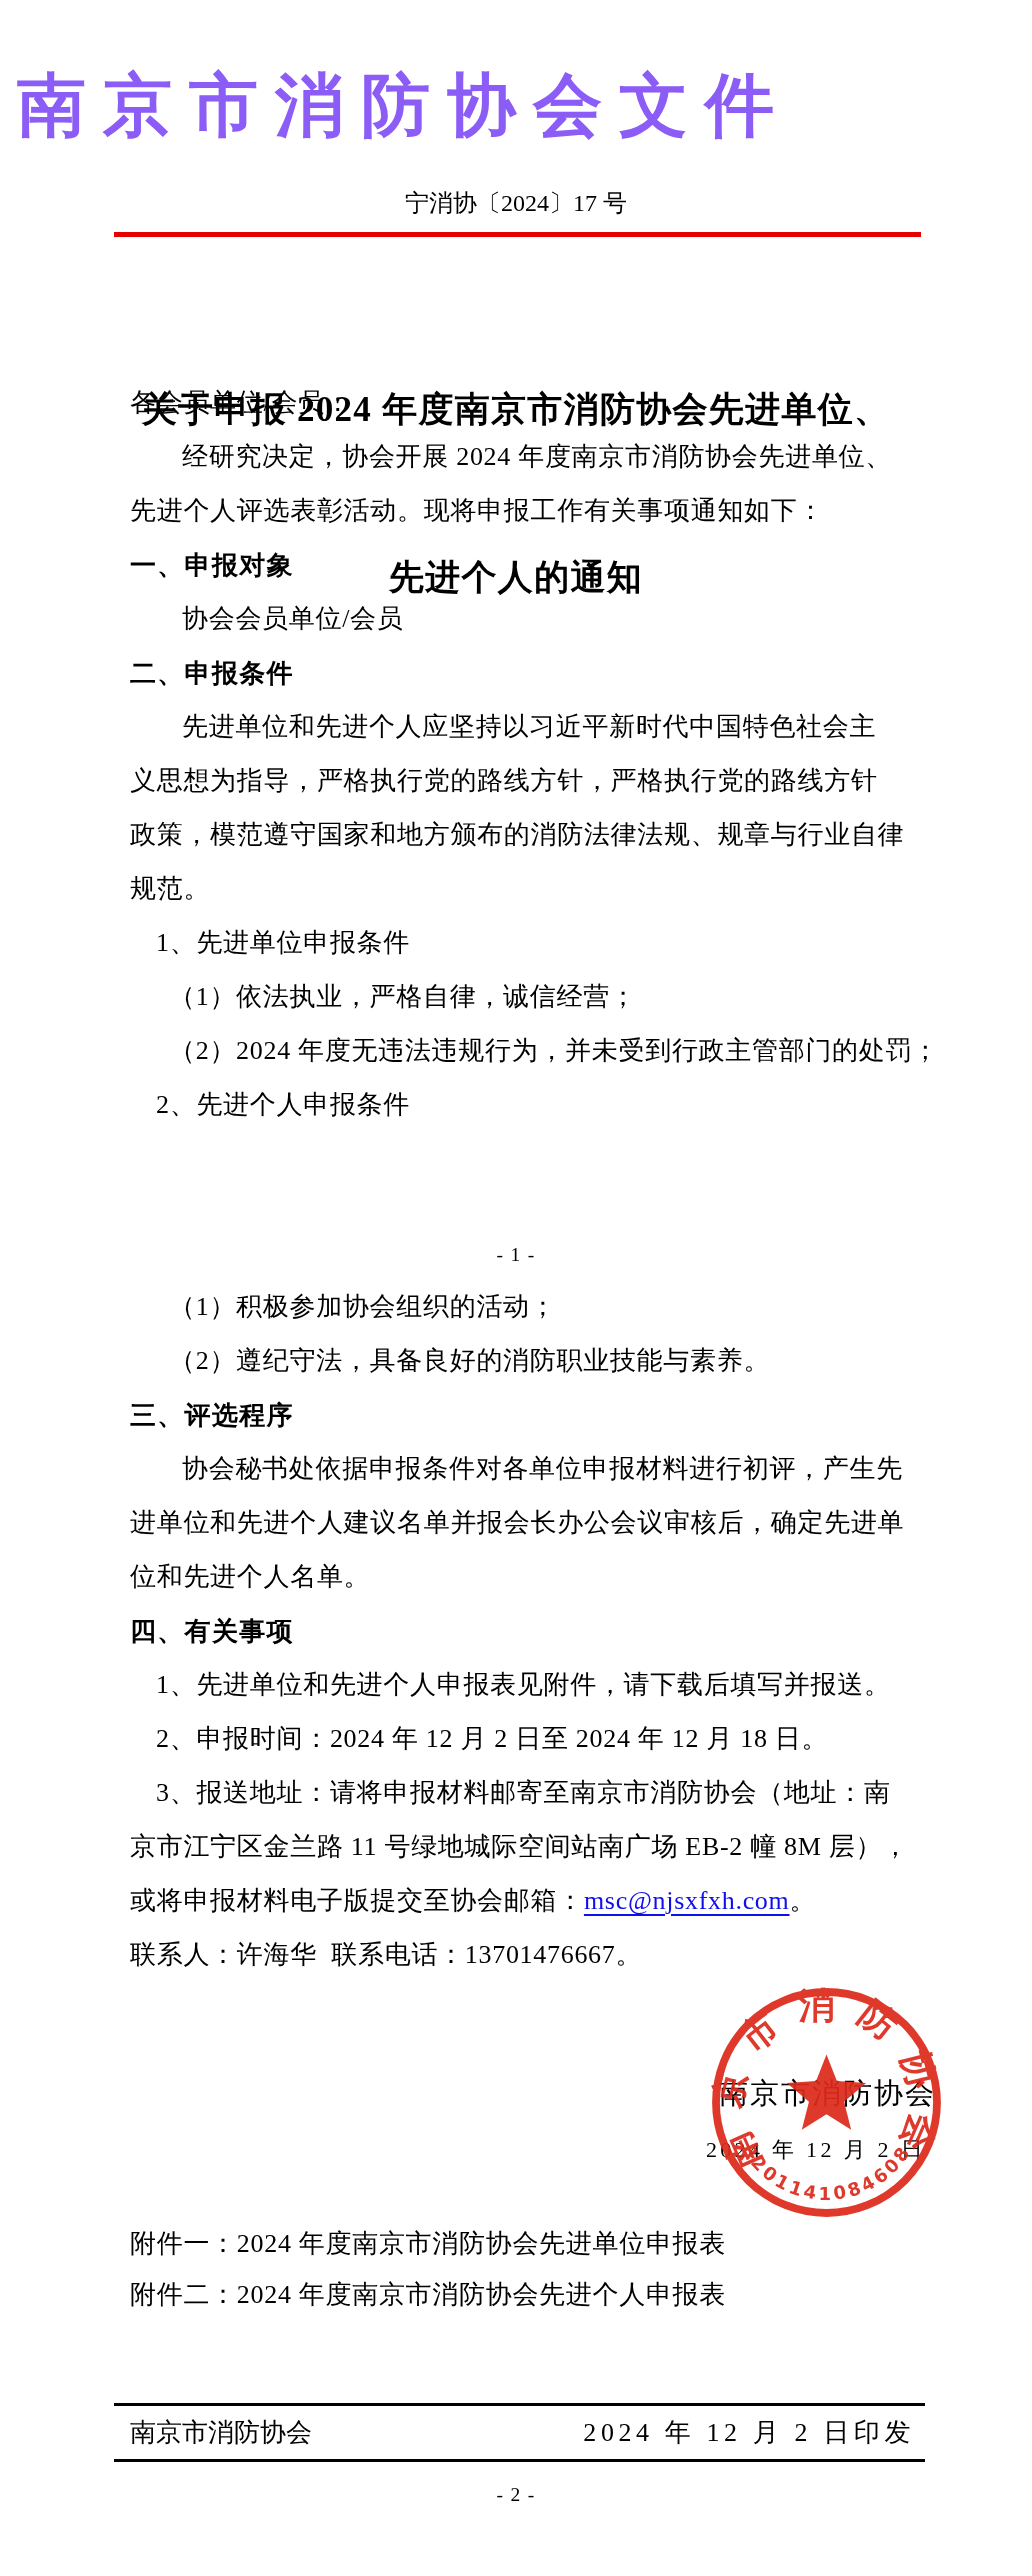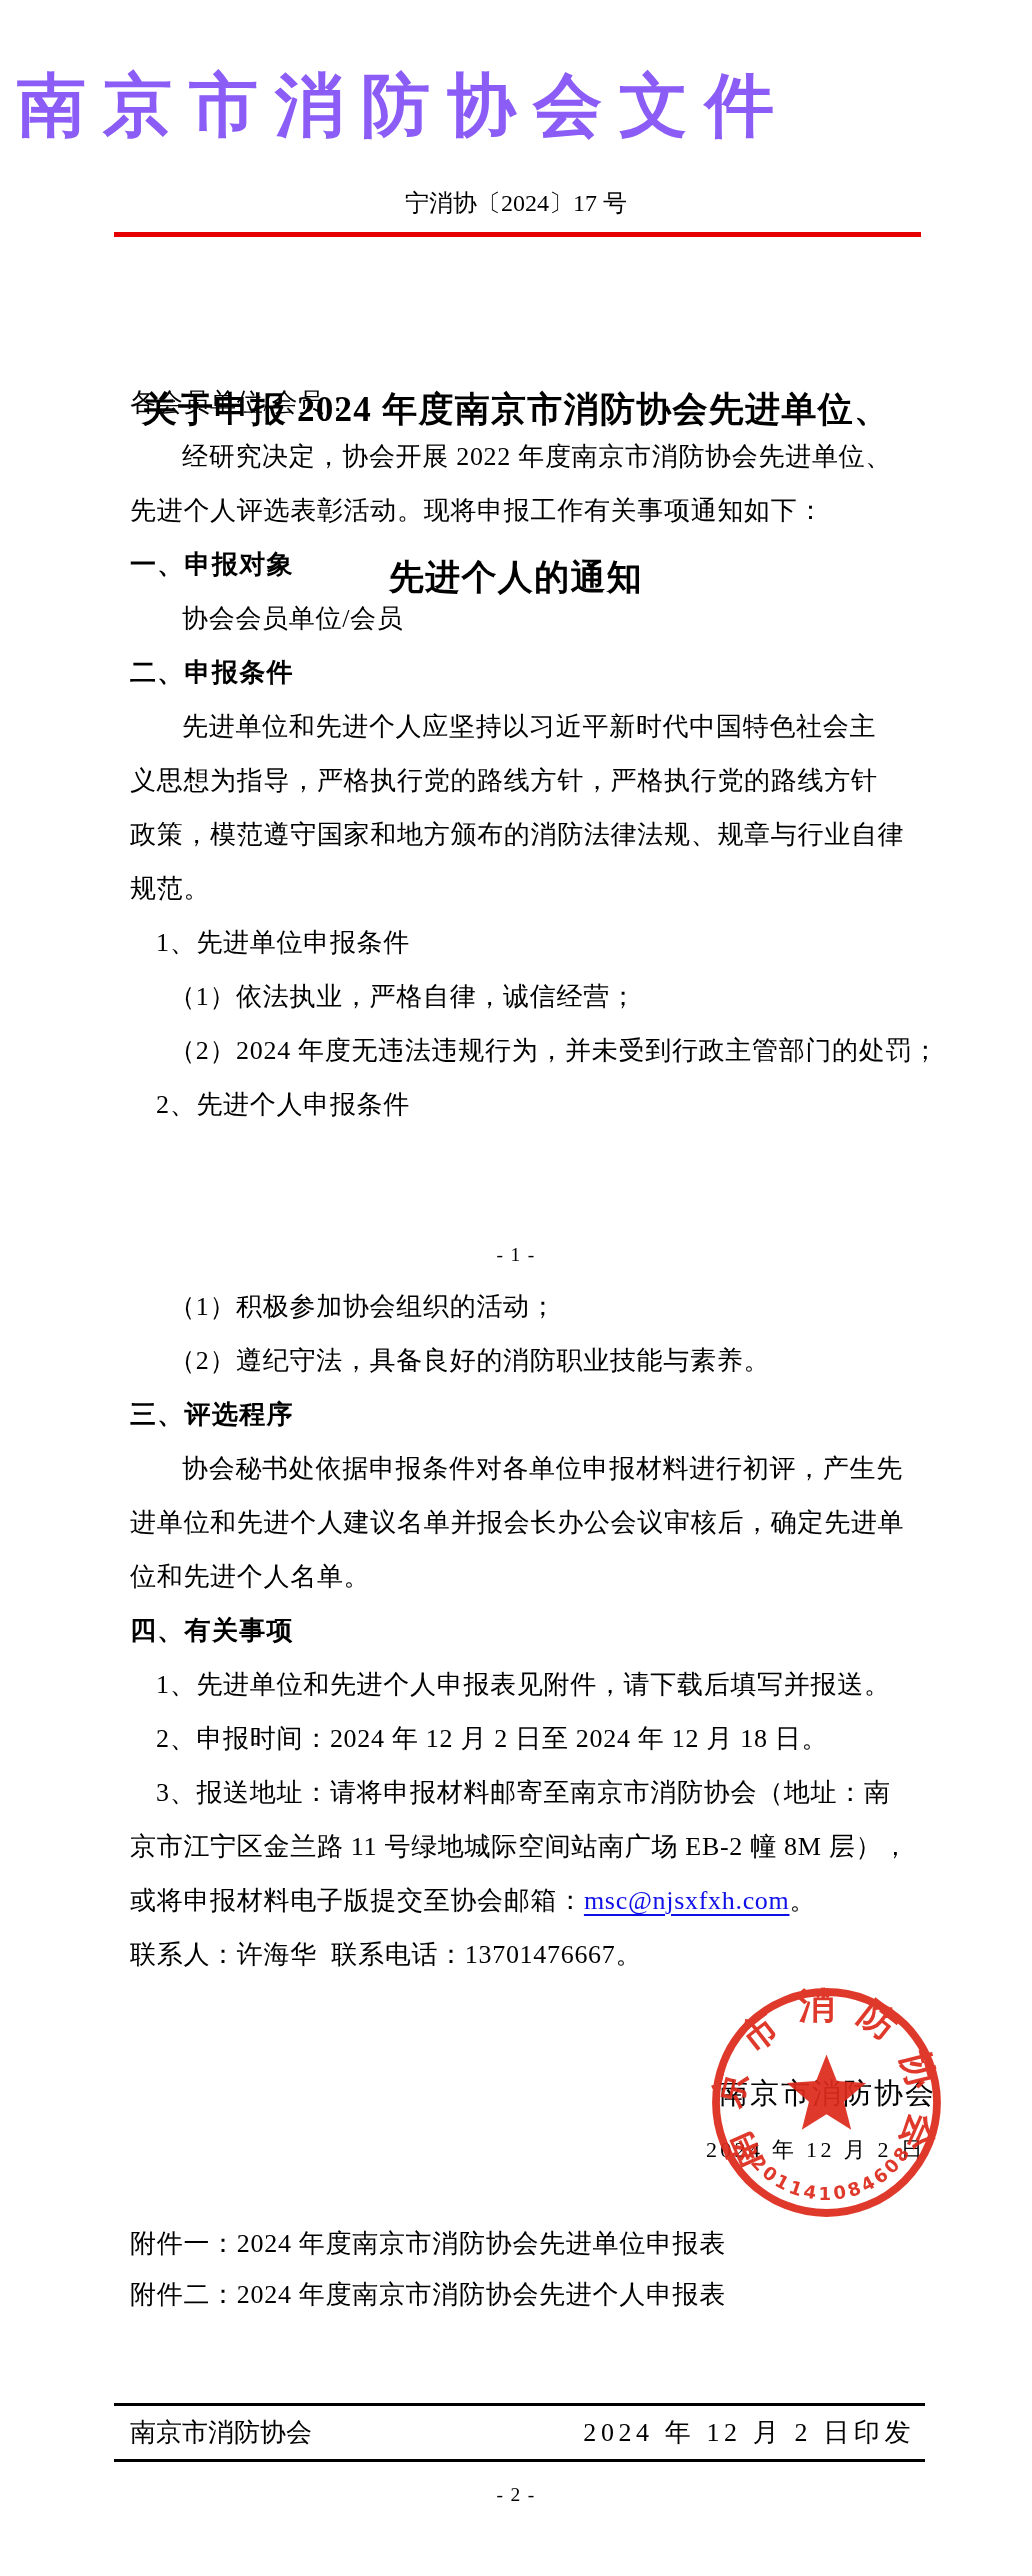--- a/index.html
+++ b/index.html
@@ -34,21 +34,21 @@
     text-align:center;font-weight:bold;
     font-size:35px;line-height:56px;letter-spacing:1.3px;
     white-space:pre;
   }
   
   .body-block{position:absolute;left:130px;width:820px;}
   .ln{height:54px;line-height:54px;font-size:26px;letter-spacing:0.7px;white-space:pre;}
   .ind2{padding-left:52px;}
   .ind1{padding-left:26px;}
   .indP{padding-left:39px;}
-  .hd{font-weight:bold;font-family:Liberation Serif, serif;letter-spacing:1.3px;}
+  .hd{font-weight:bold;font-family:Liberation Sans, sans-serif;letter-spacing:1.3px;}
   .page-marker{
     position:absolute;left:0;width:1032px;text-align:center;
     font-size:19.5px;line-height:26px;letter-spacing:1.3px;white-space:pre;
   }
   .email-row{position:absolute;left:130px;top:1874px;height:54px;line-height:54px;font-size:26px;letter-spacing:0.7px;white-space:pre;}
   .email-link{color:#0f0fe8;text-decoration:underline;text-underline-offset:5.2px;text-decoration-thickness:2px;cursor:pointer;font-family:"Liberation Serif","DejaVu Serif",serif;}
   .contact-row{position:absolute;left:130px;top:1928px;height:54px;line-height:54px;font-size:26px;letter-spacing:0.7px;white-space:pre;}
   
   .sign-org{
     position:absolute;left:719px;top:2078px;
@@ -85,21 +85,21 @@
 
   <div class="red-line"></div>
 
   <div class="doc-title">
     <div>关于申报 2024 年度南京市消防协会先进单位、</div>
     <div>先进个人的通知</div>
   </div>
 
   <div class="body-block" style="top:376px;">
       <div class="ln ">各会员单位/会员：</div>
-      <div class="ln ind2">经研究决定，协会开展 2022 年度南京市消防协会先进单位、</div>
+      <div class="ln ind2">经研究决定，协会开展 2024 年度南京市消防协会先进单位、</div>
       <div class="ln ">先进个人评选表彰活动。现将申报工作有关事项通知如下：</div>
       <div class="ln hd">一、申报对象</div>
       <div class="ln ind2">协会会员单位/会员</div>
       <div class="ln hd">二、申报条件</div>
       <div class="ln ind2">先进单位和先进个人应坚持以习近平新时代中国特色社会主</div>
       <div class="ln ">义思想为指导，严格执行党的路线方针，严格执行党的路线方针</div>
       <div class="ln ">政策，模范遵守国家和地方颁布的消防法律法规、规章与行业自律</div>
       <div class="ln ">规范。</div>
       <div class="ln ind1">1、先进单位申报条件</div>
       <div class="ln indP">（1）依法执业，严格自律，诚信经营；</div>

